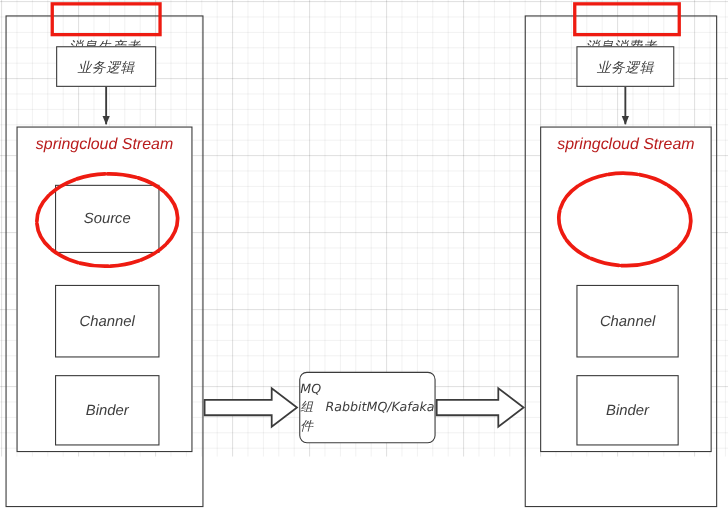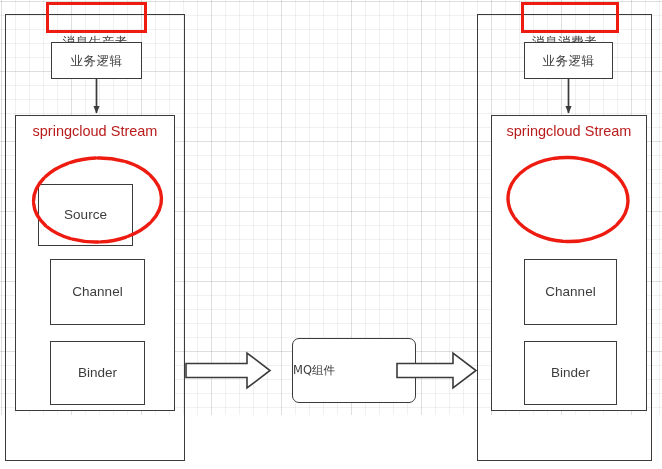--- a/index.html
+++ b/index.html
@@ -13,20 +13,21 @@
     position:relative;
     width:662px;height:415px;
     background-color:#ffffff;
     background-image:
       linear-gradient(to right, rgba(0,0,0,0.055) 1px, transparent 1px),
       linear-gradient(to bottom, rgba(0,0,0,0.055) 1px, transparent 1px),
       linear-gradient(to right, rgba(0,0,0,0.075) 1px, transparent 1px),
       linear-gradient(to bottom, rgba(0,0,0,0.075) 1px, transparent 1px);
     background-size:14px 14px,14px 14px,70px 70px,70px 70px;
     background-position:1px 1px,1px 1px,1px 1px,1px 1px;
+    font-style:italic;
   }
 
   .box{
     position:absolute;
     box-sizing:border-box;
     background:#ffffff;
     border:1.6px solid #3b3b3b;
     display:flex;
     align-items:center;
     justify-content:center;
@@ -69,25 +70,24 @@
   .lbl-en{font-size:13.5px;}
   .mq-box{
     position:absolute;
     box-sizing:border-box;
     border:1.6px solid #3b3b3b;
     border-radius:7px;
     background:#ffffff;
     display:flex;
     flex-direction:row;
     align-items:center;
-    justify-content:flex-start;
+    justify-content:center;
     font-size:11.5px;
     color:#3d3d3d;
     line-height:1.45;
-    margin-left:20px;
   }
   svg.overlay{
     position:absolute;left:0;top:0;
     width:662px;height:469px;
     pointer-events:none;
   }
 </style>
 </head>
 <body>
 
@@ -96,21 +96,21 @@
   <div class="box outer" style="left:5px;top:14px;width:180px;height:447px;">
     <div class="panel-title cjk lbl-cjk" style="top:19px;">消息生产者</div>
   </div>
 
   <div class="box cjk lbl-cjk" style="left:51px;top:42px;width:91px;height:37px;">业务逻辑</div>
 
   <div class="box inner-wrap" style="left:15px;top:115px;width:160px;height:296px;">
     <div class="stream-label">springcloud Stream</div>
   </div>
 
-  <div class="box lbl-en" style="left:38px;top:168px;width:95px;height:62px;margin-top:16px;">Source</div>
+  <div class="box lbl-en" style="left:50px;top:168px;width:95px;height:62px;">Source</div>
 
   <div class="box lbl-en" style="left:50px;top:259px;width:95px;height:66px;">Channel</div>
 
   <div class="box lbl-en" style="left:50px;top:341px;width:95px;height:64px;">Binder</div>
 
   <div class="red-rect" style="left:46px;top:2px;width:101px;height:31px;"></div>
 
   <div class="box outer" style="left:477px;top:14px;width:175px;height:447px;">
     <div class="panel-title cjk lbl-cjk" style="top:19px;">消息消费者</div>
   </div>
@@ -123,20 +123,21 @@
 
 
   <div class="box lbl-en" style="left:524px;top:259px;width:93px;height:66px;">Channel</div>
 
   <div class="box lbl-en" style="left:524px;top:341px;width:93px;height:64px;">Binder</div>
 
   <div class="red-rect" style="left:521px;top:2px;width:98px;height:31px;"></div>
 
   <div class="mq-box cjk" style="left:272px;top:338px;width:124px;height:65px;">
     <div>MQ组件</div>
+    <div style="font-size:11.5px;">RabbitMQ/Kafaka</div>
   </div>
 
   <svg class="overlay" viewBox="0 0 662 469">
     <defs>
       <marker id="thinArrow" markerWidth="9" markerHeight="9" refX="7.5" refY="3.6" orient="auto" markerUnits="userSpaceOnUse">
         <path d="M0,0.3 L8,3.6 L0,6.9 z" fill="#3b3b3b"></path>
       </marker>
     </defs>
 
     <line x1="96.5" y1="79" x2="96.5" y2="113" stroke="#3b3b3b" stroke-width="1.7" marker-end="url(#thinArrow)"></line>

